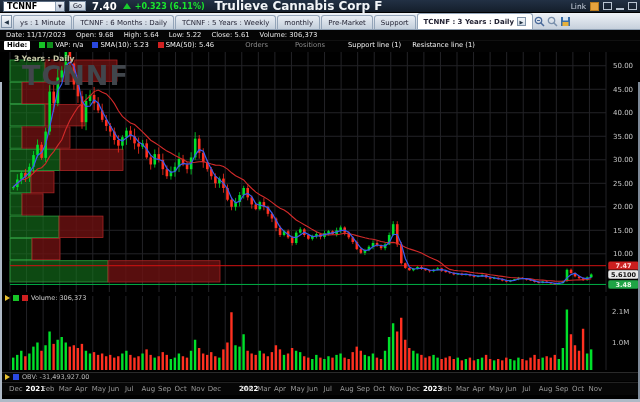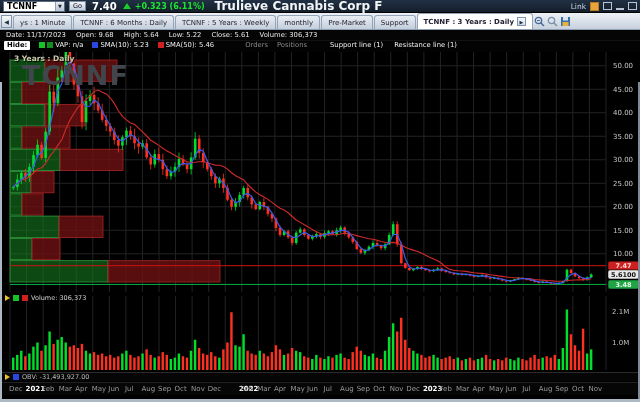--- a/index.html
+++ b/index.html
@@ -119,21 +119,21 @@
     <span>Close: 5.61</span>
     <span>Volume: 306,373</span>
   </div>
 
   <div class="legendrow">
     <span class="hide-btn">Hide:</span>
     <span><span class="sq" style="background:#17c427"></span><span class="sq" style="background:#0f8f1c"></span><span>VAP: n/a</span></span>
     <span><span class="sq" style="background:#2a48e0"></span><span>SMA(10): 5.23</span></span>
     <span><span class="sq" style="background:#d02020"></span><span>SMA(50): 5.46</span></span>
     <span class="muted" style="margin-left:22px">Orders</span>
-    <span class="muted" style="">Positions</span>
+    <span class="muted" style="margin-left:18px">Positions</span>
     <span style="margin-left:14px">Support line (1)</span>
     <span style="margin-left:2px">Resistance line (1)</span>
   </div>
 
   <div class="chartwrap">
     <svg id="main-chart" width="640" height="240">
         <line x1="10" y1="0" x2="10" y2="240" stroke="#232327" stroke-width="1"></line>
         <line x1="26.555555555555557" y1="0" x2="26.555555555555557" y2="240" stroke="#232327" stroke-width="1"></line>
         <line x1="43.111111111111114" y1="0" x2="43.111111111111114" y2="240" stroke="#232327" stroke-width="1"></line>
         <line x1="59.666666666666664" y1="0" x2="59.666666666666664" y2="240" stroke="#232327" stroke-width="1"></line>

